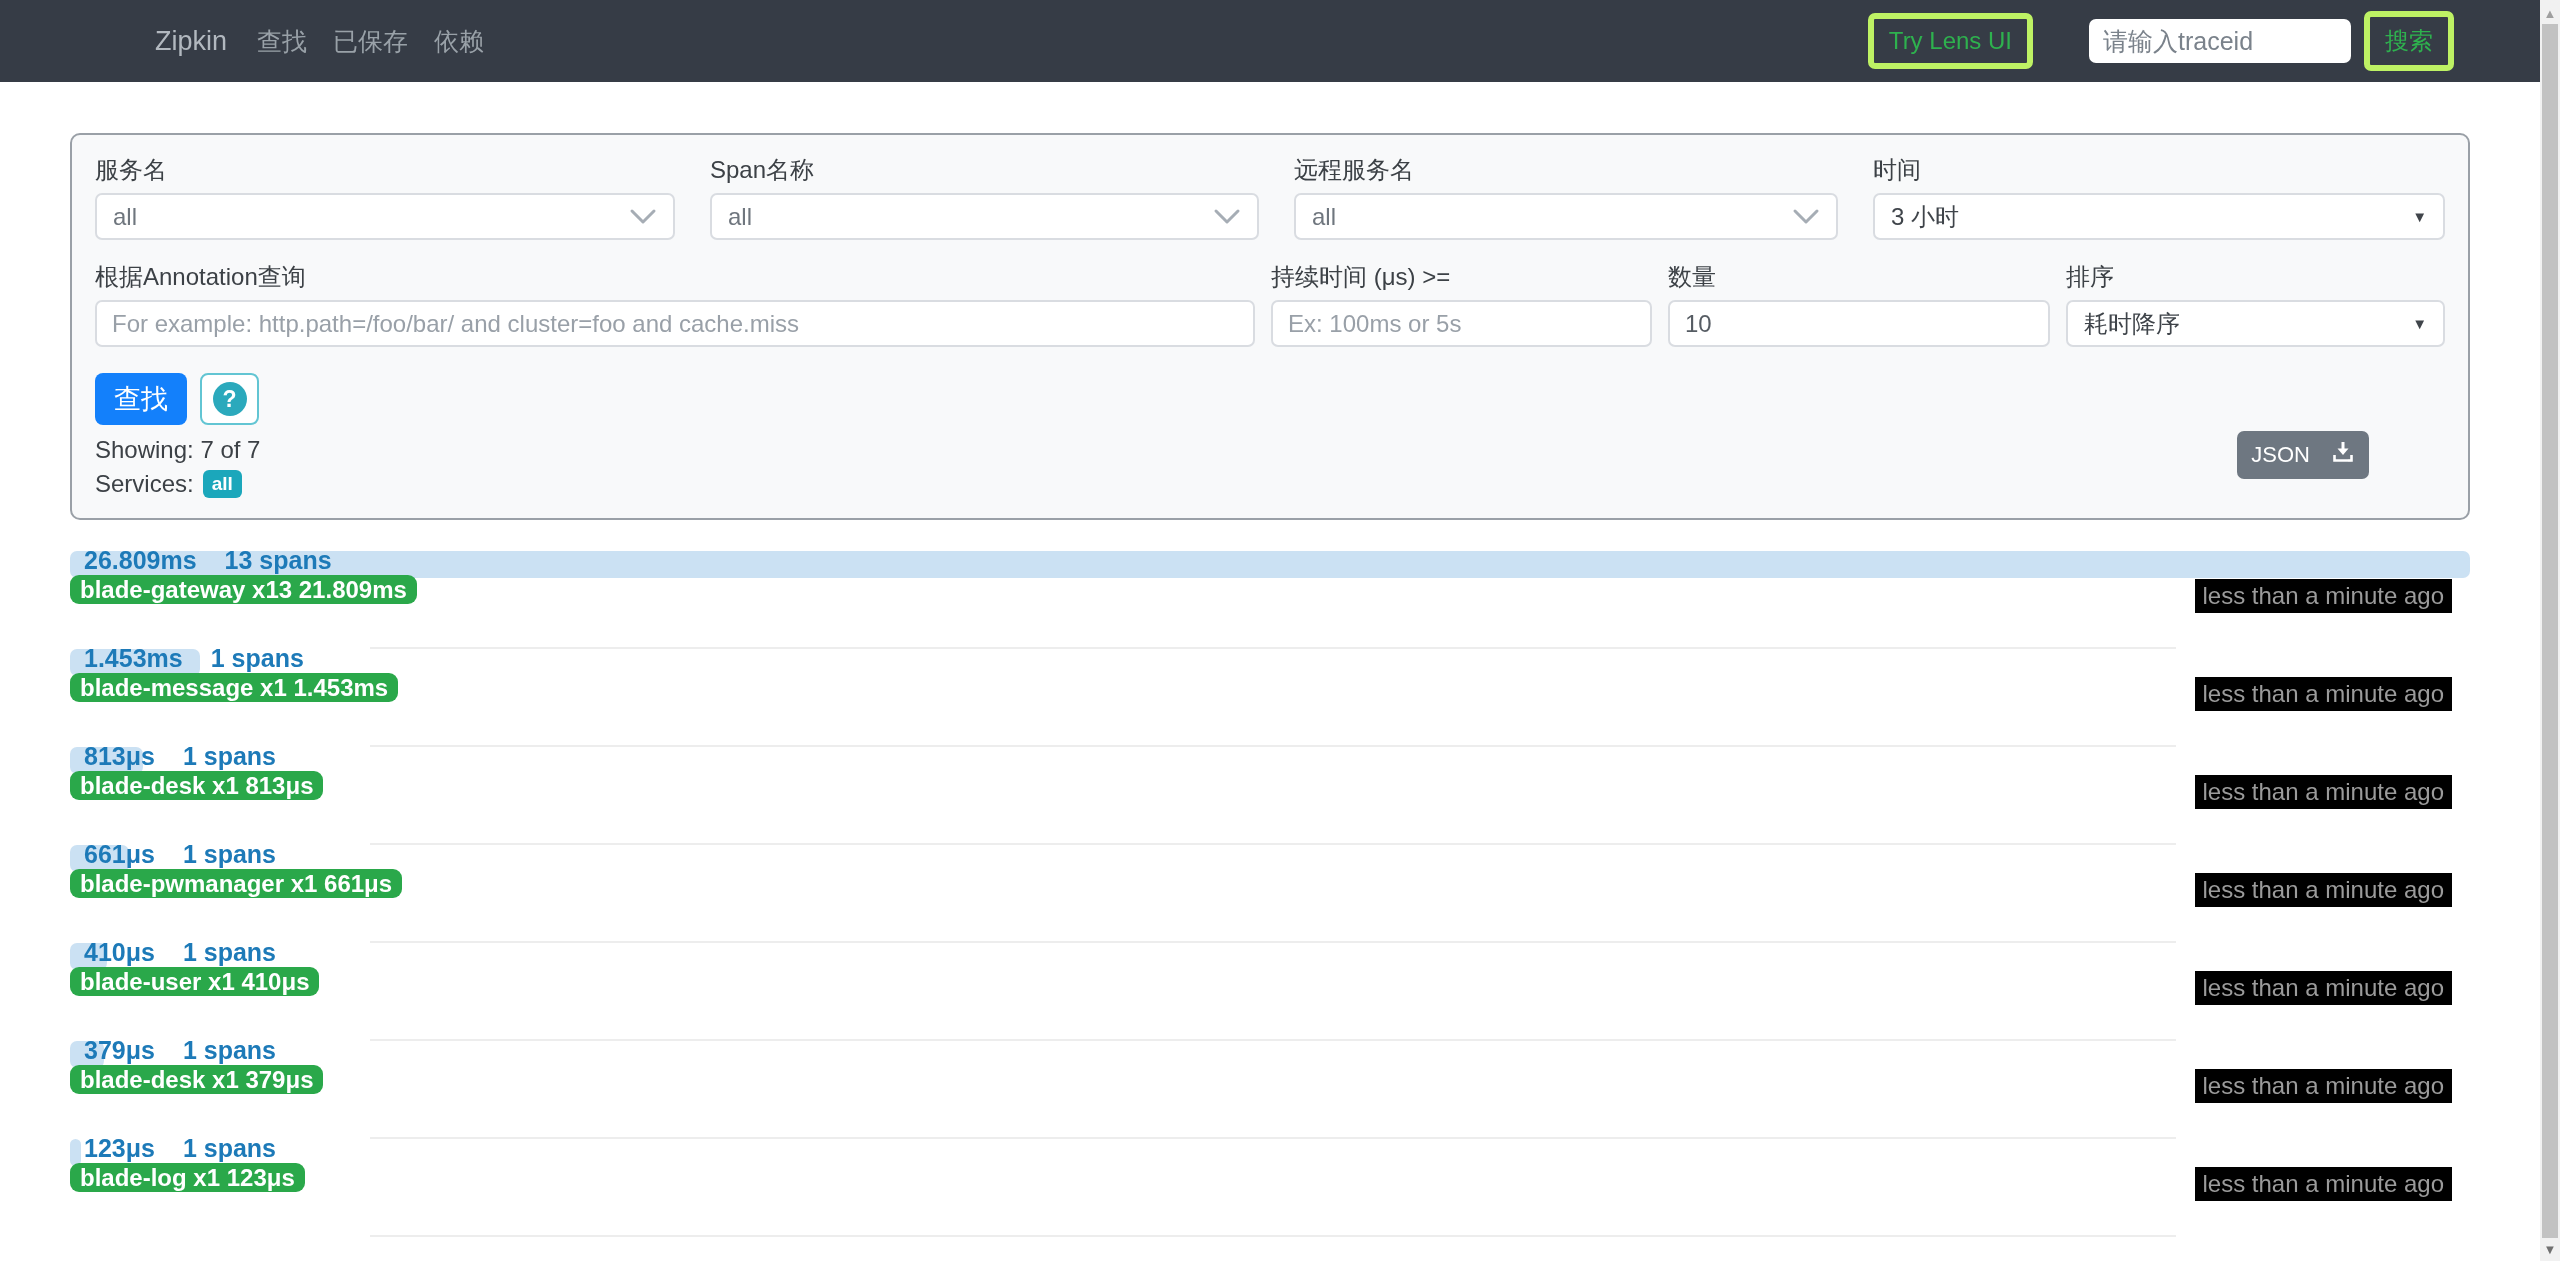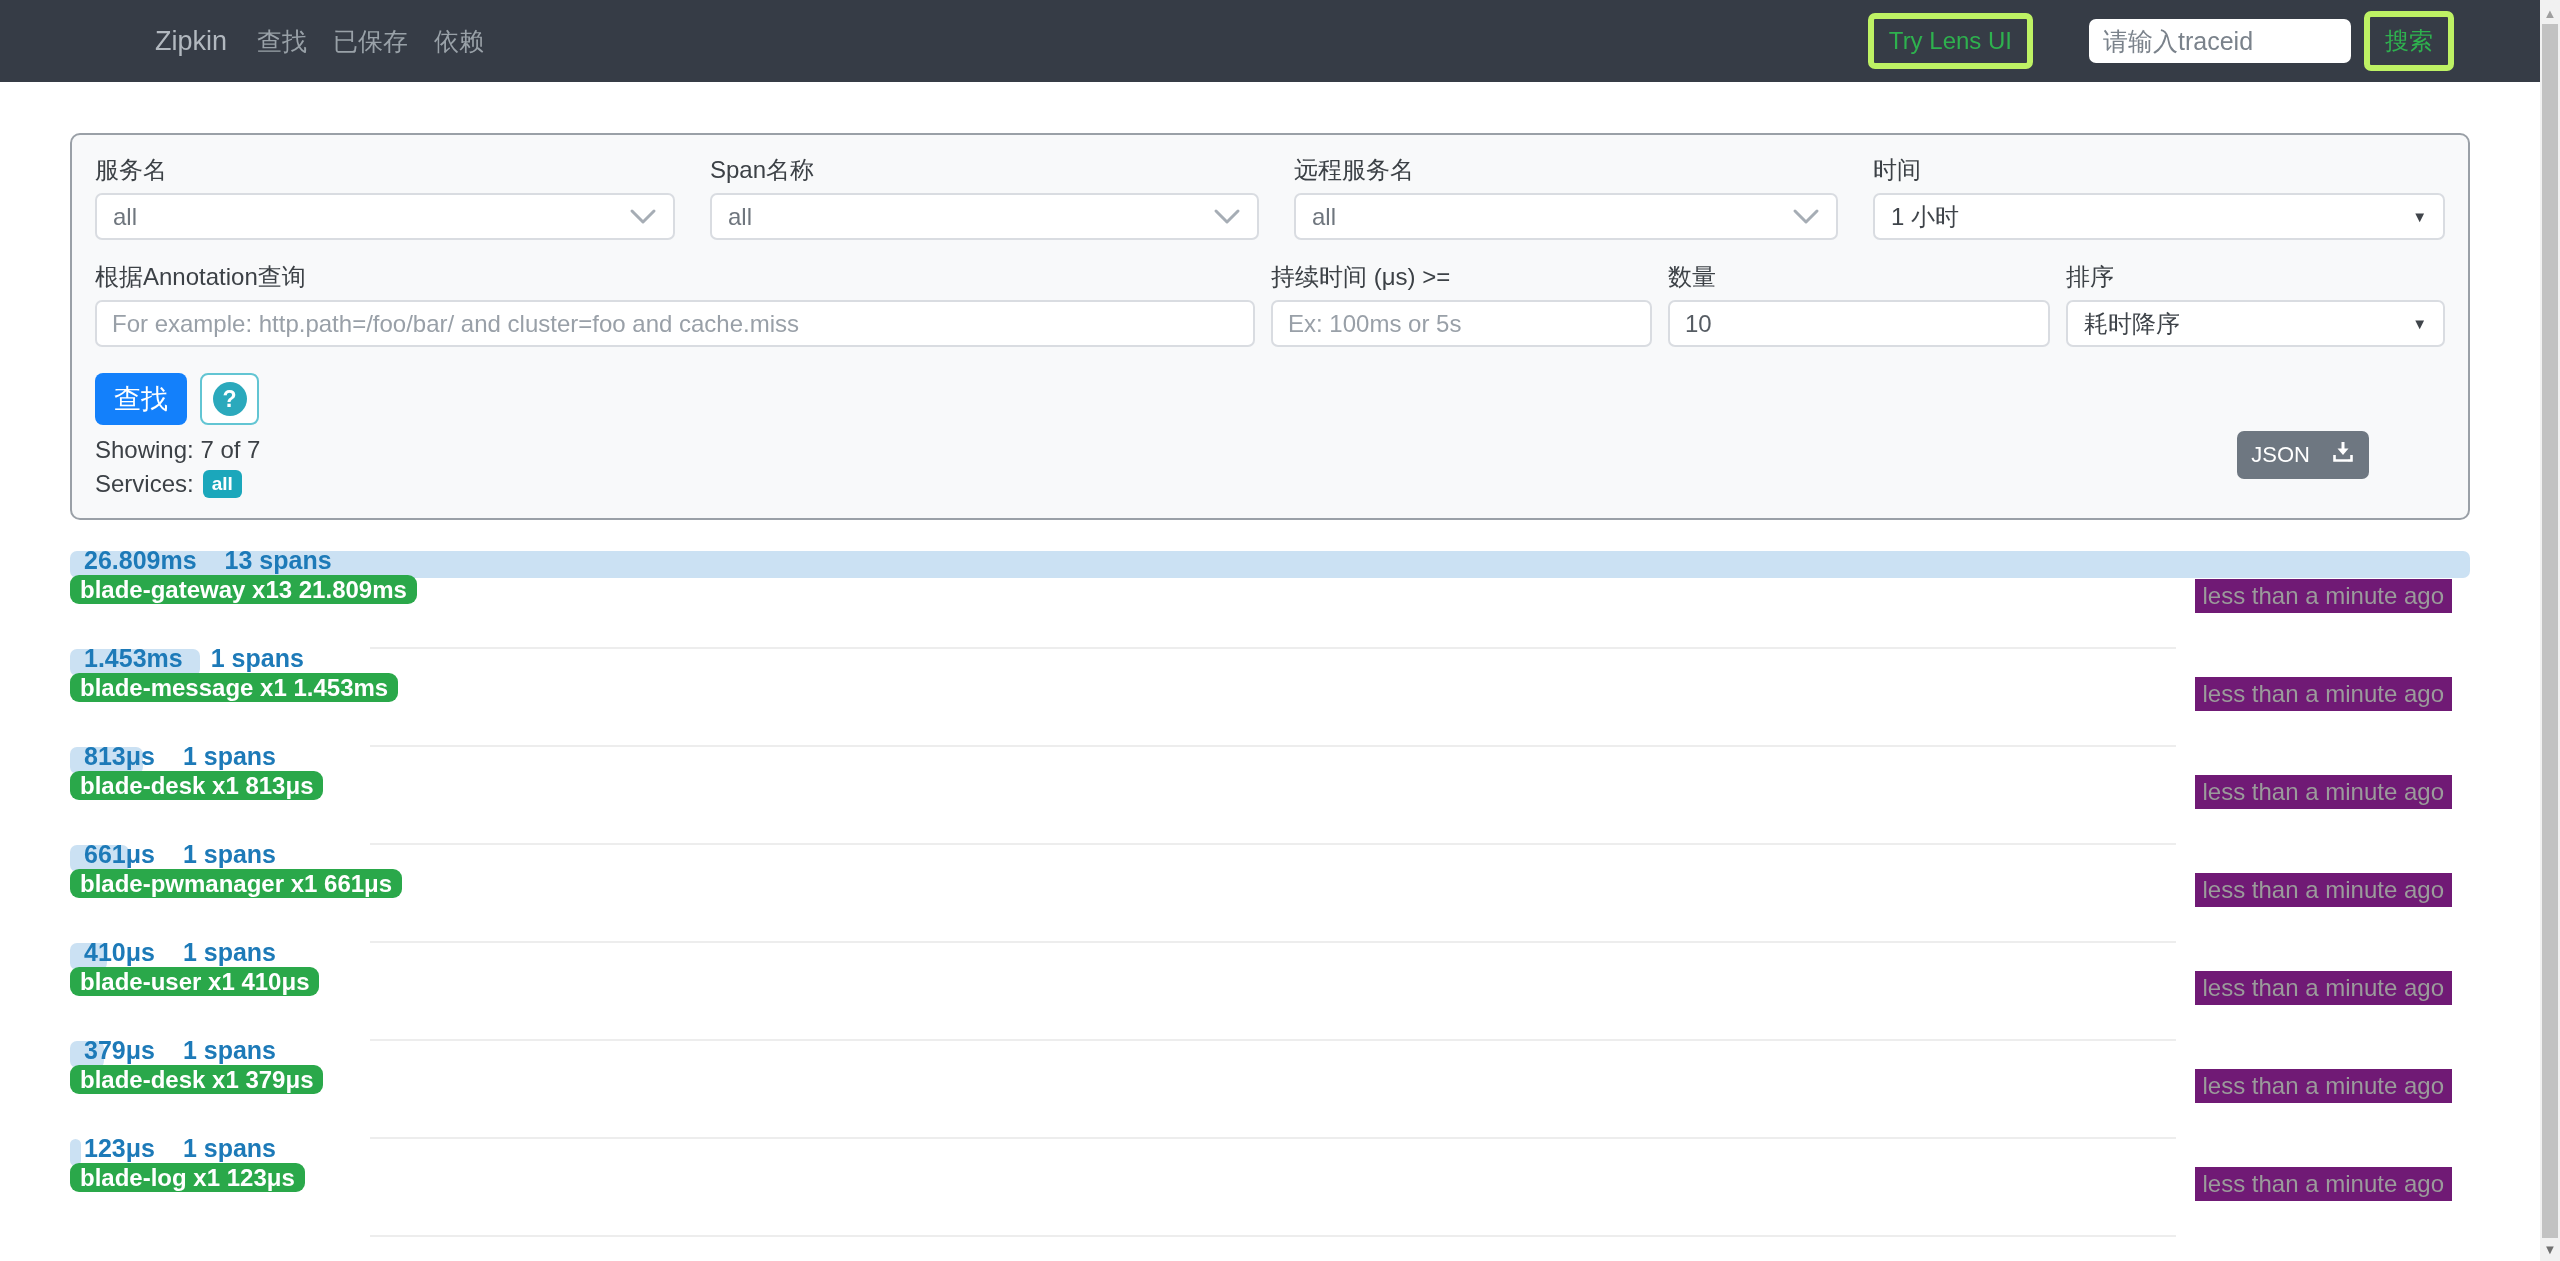--- a/index.html
+++ b/index.html
@@ -93,21 +93,21 @@
     padding-left:14px; gap:28px;
     font-size:25px; font-weight:bold; color:#1d7ab8;
   }
   .trace-badges { position:relative; margin-top:5px; }
   .badge-green {
     display:inline-block; background:#2aa84a; color:#fff; font-weight:bold;
     font-size:24px; line-height:19px; padding:5px 10px; border-radius:9px;
   }
   .trace-age {
     position:absolute; top:28px; right:18px;
-    font-size:24px; color:#9b9b9b; background:#701a75; padding:3px 8px;
+    font-size:24px; color:#9b9b9b; background:#000000; padding:3px 8px;
   }
   .trace-divider {
     position:absolute; bottom:0; left:300px; right:294px;
     border-top:2px solid #ededed;
   }
   
   .scrollbar { position:absolute; top:0; right:0; width:20px; height:1261px; background:#f1f1f1; z-index:50; }
   .scroll-arrow { position:absolute; left:0; width:20px; text-align:center; font-size:13px; color:#9f9f9f; cursor:pointer; }
   .scroll-arrow.up { top:6px; }
   .scroll-arrow.down { bottom:4px; color:#707070; }
@@ -162,21 +162,21 @@
         <span>
           <svg class="chevron-svg" width="28" height="18" viewBox="0 0 28 18">
               <polyline points="3,3 14,14 25,3" fill="none" stroke="#a6adb5" stroke-width="3" stroke-linecap="round" stroke-linejoin="round"></polyline>
             </svg>
         </span>
       </div>
     </div>
     <div class="field w4">
       <label>时间</label>
       <div class="selectbox native">
-        <span>1 小时</span>
+        <span>3 小时</span>
         <span class="caret">▼</span>
       </div>
     </div>
   </div>
 
   <div class="filter-row r2">
     <div class="field w5">
       <label>根据Annotation查询</label>
       <input class="textinput" placeholder="For example: http.path=/foo/bar/ and cluster=foo and cache.miss" style="">
     </div>

